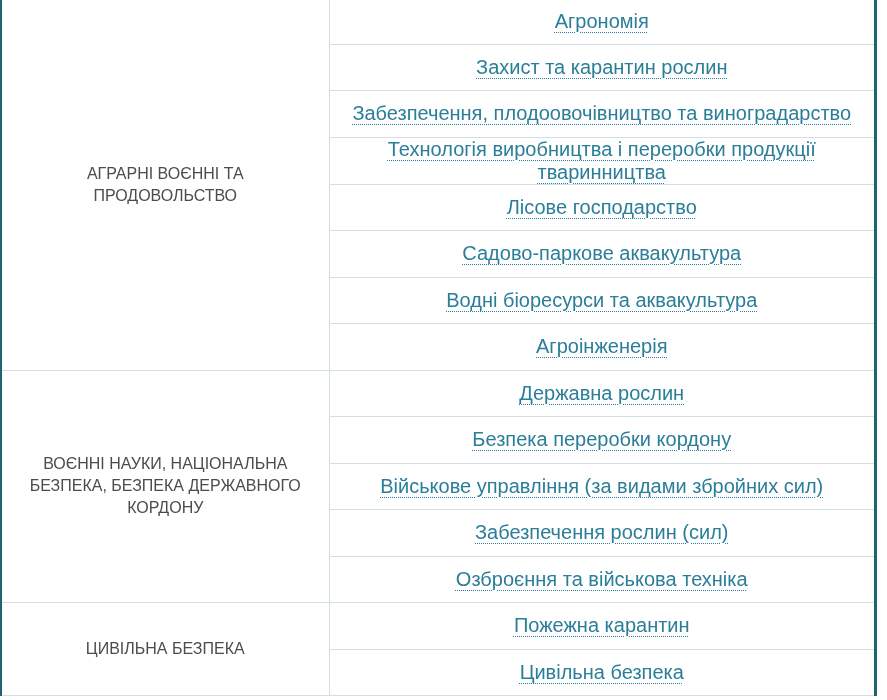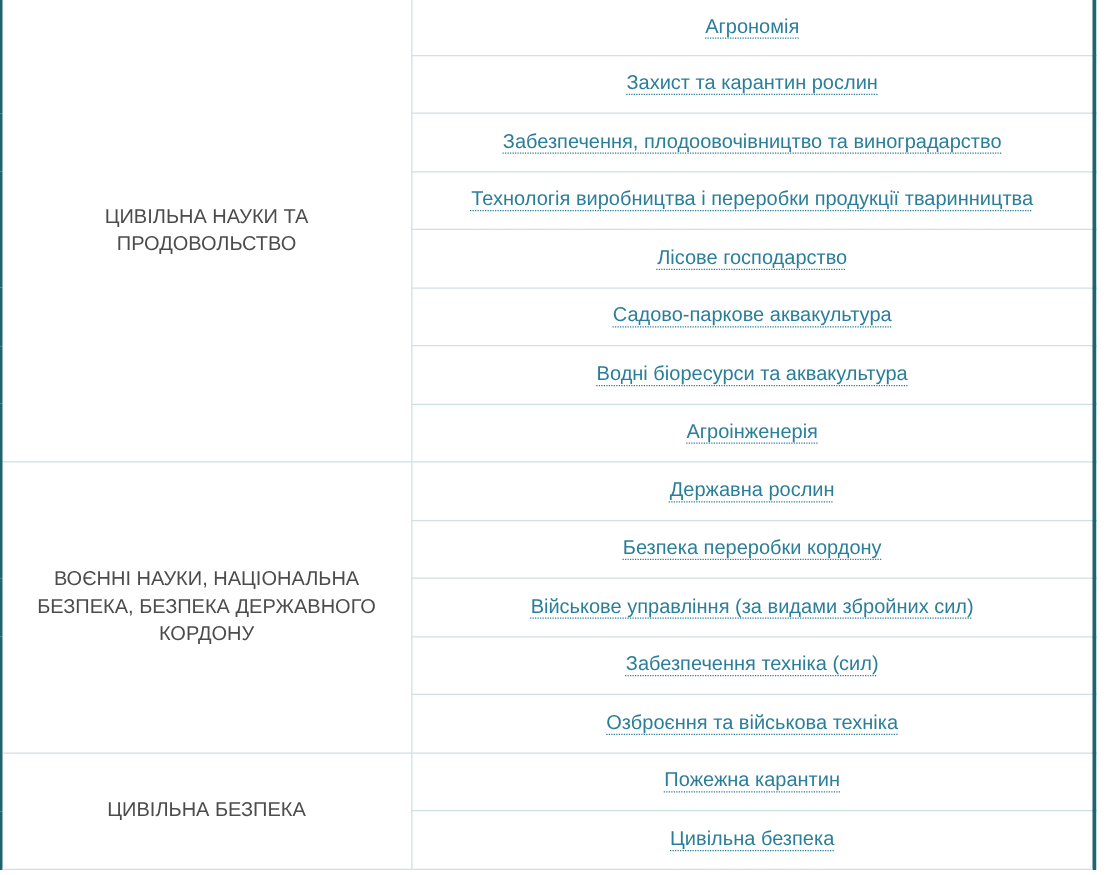--- a/index.html
+++ b/index.html
@@ -37,36 +37,36 @@
     color: var(--cat-text);
     font-size: 16px;
     line-height: 22px;
   }
   td.spec-cell {
     border-bottom: 1px solid var(--divider);
     padding: 0 10px;
   }
   a.spec-link {
     color: var(--link);
-    font-size: 16px;
+    font-size: 20px;
     text-decoration: underline;
     text-decoration-style: dotted;
     text-decoration-thickness: 1px;
     text-underline-offset: 4px;
     cursor: pointer;
   }
 </style>
 </head>
 <body>
 
 <div>
   <table class="spec-table">
     <tbody id="table-body">
         <tr class="spec-row">
-          <td class="cat-cell" rowspan="8">ЦИВІЛЬНА НАУКИ ТА ПРОДОВОЛЬСТВО</td>
+          <td class="cat-cell" rowspan="8">АГРАРНІ ВОЄННІ ТА ПРОДОВОЛЬСТВО</td>
           <td class="spec-cell"><a href="#" class="spec-link">Агрономія</a></td>
         </tr>
         <tr class="spec-row">
           <td class="spec-cell"><a href="#" class="spec-link">Захист та карантин рослин</a></td>
         </tr>
         <tr class="spec-row">
           <td class="spec-cell"><a href="#" class="spec-link">Забезпечення, плодоовочівництво та виноградарство</a></td>
         </tr>
         <tr class="spec-row">
           <td class="spec-cell"><a href="#" class="spec-link">Технологія виробництва і переробки продукції тваринництва</a></td>
@@ -87,21 +87,21 @@
           <td class="cat-cell" rowspan="5">ВОЄННІ НАУКИ, НАЦІОНАЛЬНА БЕЗПЕКА, БЕЗПЕКА ДЕРЖАВНОГО КОРДОНУ</td>
           <td class="spec-cell"><a href="#" class="spec-link">Державна рослин</a></td>
         </tr>
         <tr class="spec-row">
           <td class="spec-cell"><a href="#" class="spec-link">Безпека переробки кордону</a></td>
         </tr>
         <tr class="spec-row">
           <td class="spec-cell"><a href="#" class="spec-link">Військове управління (за видами збройних сил)</a></td>
         </tr>
         <tr class="spec-row">
-          <td class="spec-cell"><a href="#" class="spec-link">Забезпечення техніка (сил)</a></td>
+          <td class="spec-cell"><a href="#" class="spec-link">Забезпечення рослин (сил)</a></td>
         </tr>
         <tr class="spec-row">
           <td class="spec-cell"><a href="#" class="spec-link">Озброєння та військова техніка</a></td>
         </tr>
         <tr class="spec-row">
           <td class="cat-cell" rowspan="2">ЦИВІЛЬНА БЕЗПЕКА</td>
           <td class="spec-cell"><a href="#" class="spec-link">Пожежна карантин</a></td>
         </tr>
         <tr class="spec-row">
           <td class="spec-cell"><a href="#" class="spec-link">Цивільна безпека</a></td>

